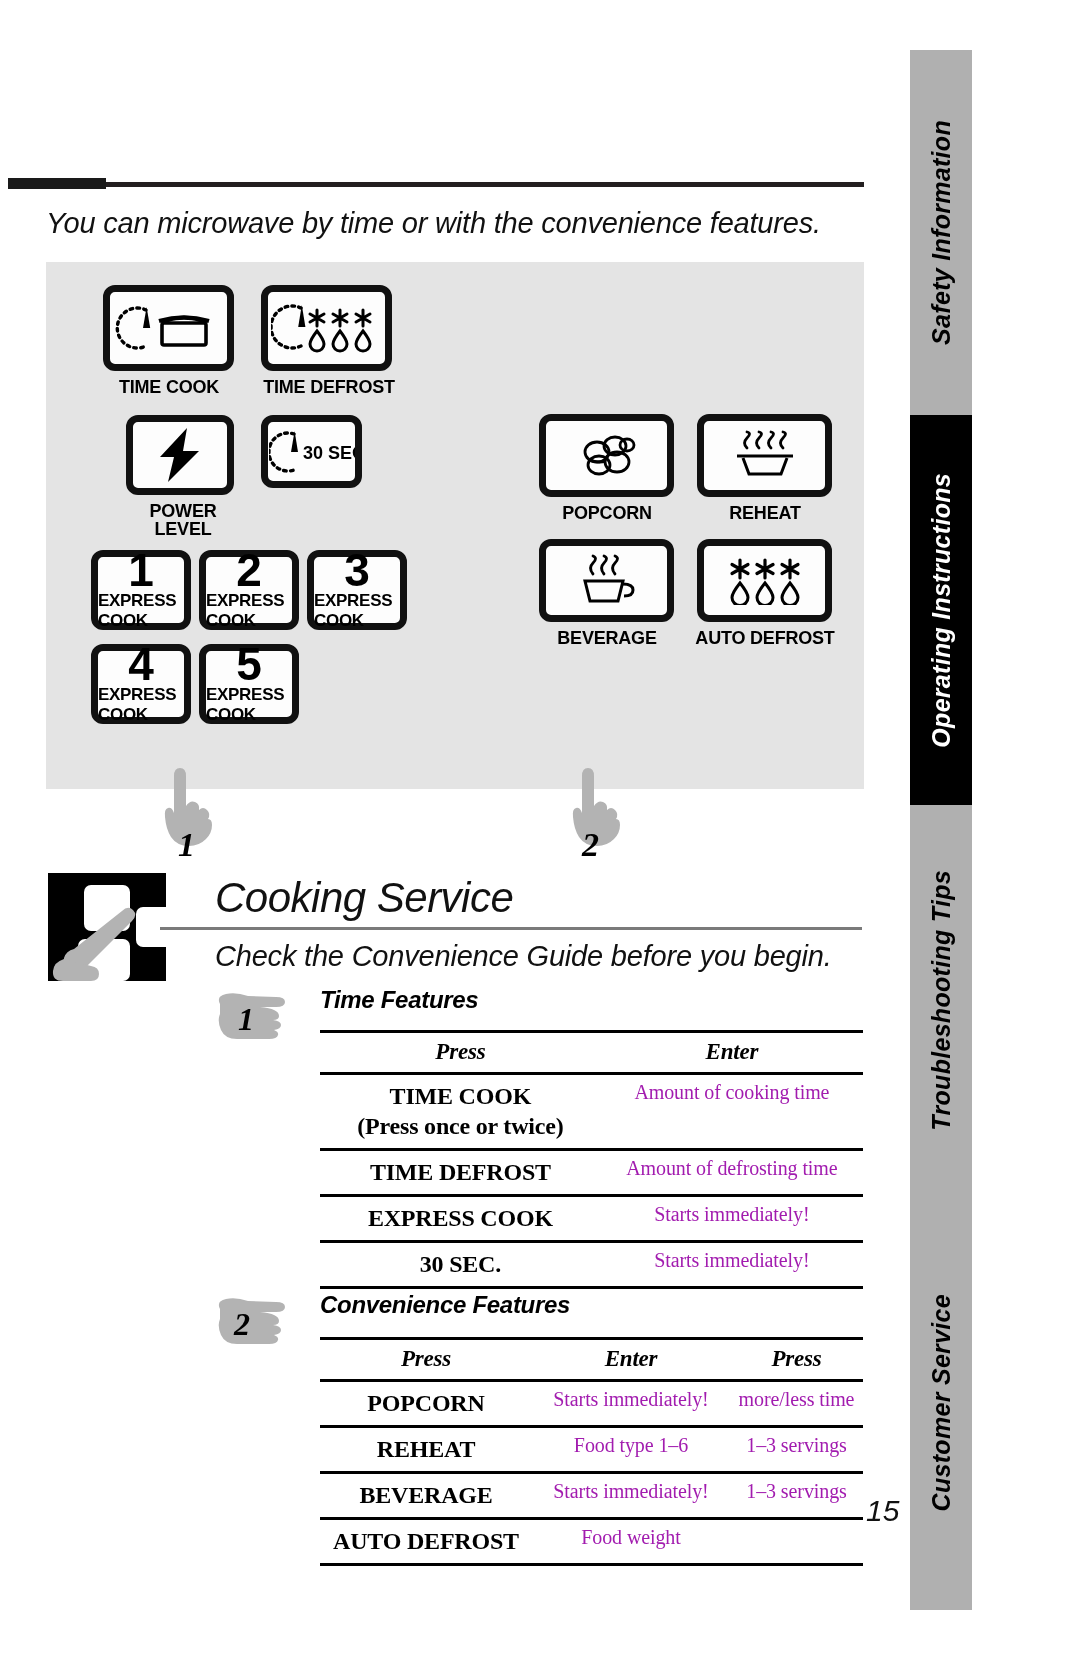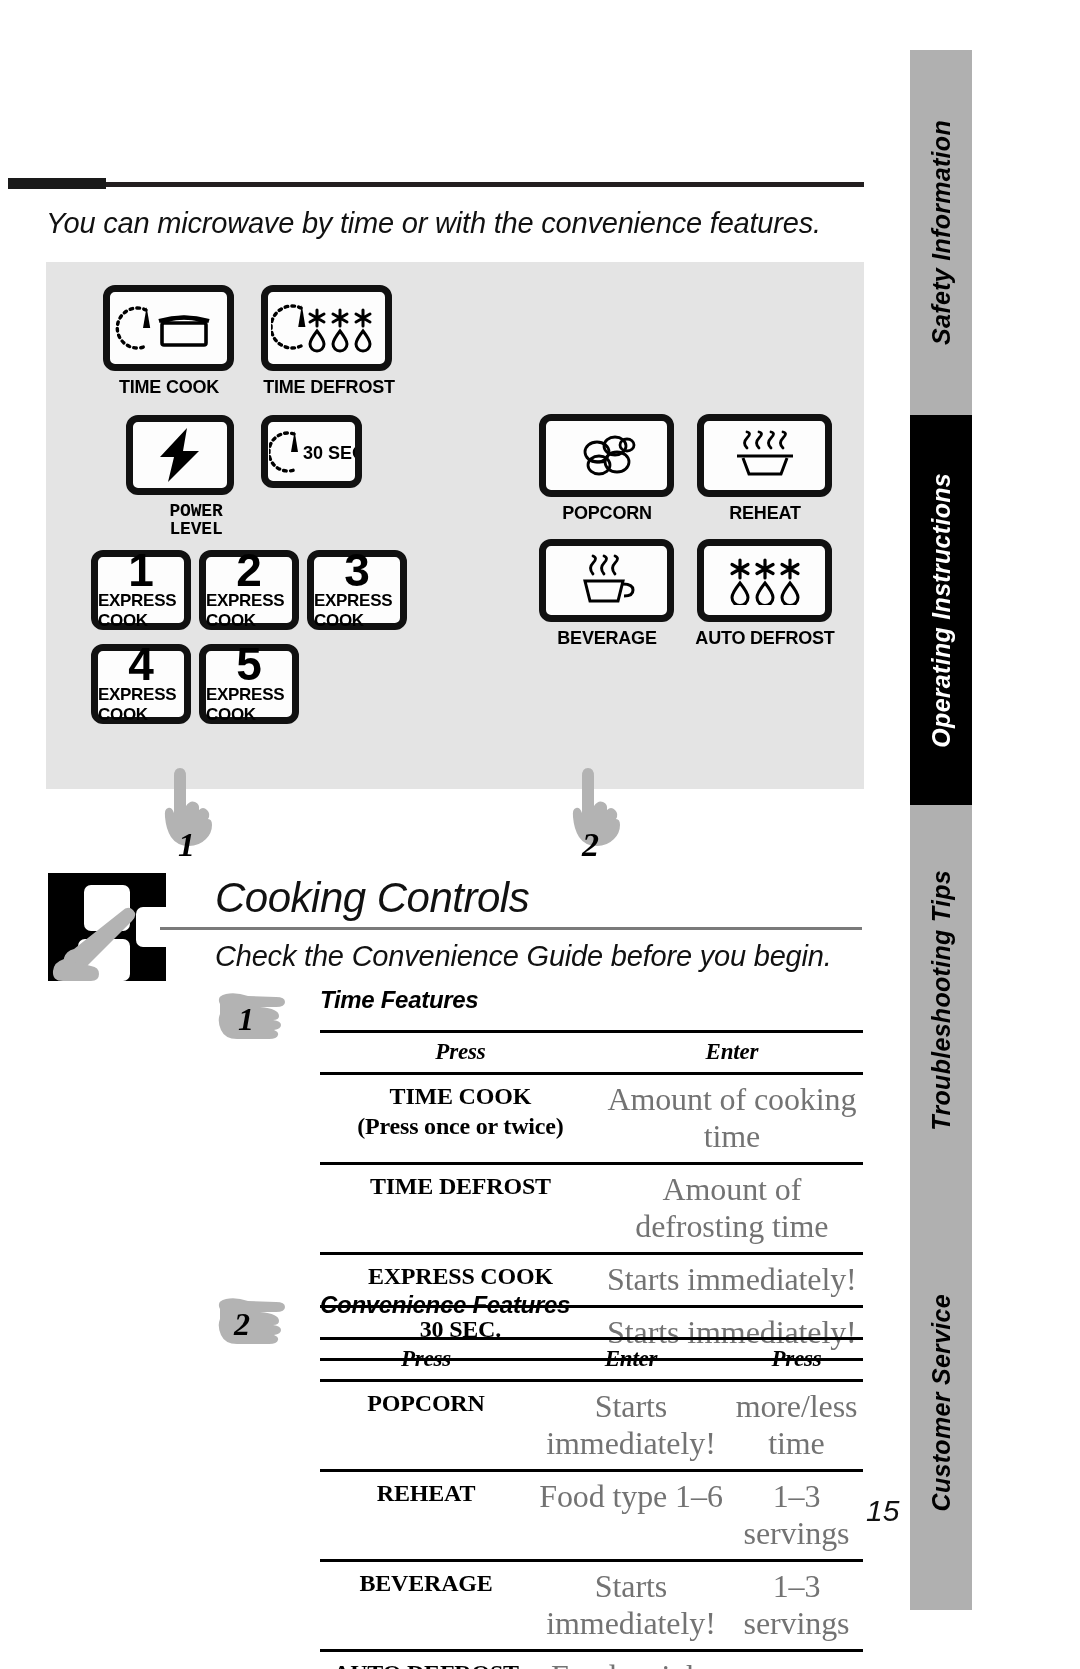--- a/index.html
+++ b/index.html
@@ -108,21 +108,21 @@
   }
   .btn svg { display: block; }
 
   
   #btn-time-cook    { left: 57px;  top: 23px;  width: 131px; height: 86px; }
   #cap-time-cook    { left: 35px;  top: 116px; width: 176px; }
   #btn-time-defrost { left: 215px; top: 23px;  width: 131px; height: 86px; }
   #cap-time-defrost { left: 195px; top: 116px; width: 176px; }
 
   #btn-power        { left: 80px;  top: 153px; width: 108px; height: 80px; }
-  #cap-power        { left: 85px;  top: 240px; width: 130px; font-family: Liberation Mono, monospace; }
+  #cap-power        { left: 72px;  top: 240px; width: 130px; }
   #btn-30sec        { left: 215px; top: 153px; width: 101px; height: 73px; }
 
   #btn-x1 { left: 45px;  top: 288px; width: 100px; height: 80px; }
   #btn-x2 { left: 153px; top: 288px; width: 100px; height: 80px; }
   #btn-x3 { left: 261px; top: 288px; width: 100px; height: 80px; }
   #btn-x4 { left: 45px;  top: 382px; width: 100px; height: 80px; }
   #btn-x5 { left: 153px; top: 382px; width: 100px; height: 80px; }
 
   .exp-num {
     font-weight: bold;
@@ -232,24 +232,24 @@
   .ftable thead tr { border-top: 3px solid #000; border-bottom: 3px solid #000; }
   .ftable tbody tr { border-bottom: 3px solid #000; }
   .ftable td.press {
     font-size: 24px;
     font-weight: bold;
     font-stretch: condensed;
     letter-spacing: -0.2px;
     line-height: 1.25;
   }
   .ftable td.enter, .ftable td.option {
-    font-size: 32px;
+    font-size: 20px;
     font-stretch: condensed;
     letter-spacing: -0.1px;
-    color: #737373;
+    color: #a21caf;
   }
   .col-press  { width: 212px; }
   .col-enter  { width: 198px; }
   .col-option { width: 133px; }
 
   
   .pageno {
     position: absolute;
     left: 866px; top: 1494px;
     font-size: 30px;
@@ -471,21 +471,21 @@
     <rect x="0" y="0" width="118" height="108" fill="#000"></rect>
     <rect x="36" y="12" width="46" height="46" rx="7" fill="#fff"></rect>
     <rect x="88" y="34" width="36" height="40" rx="7" fill="#fff"></rect>
     <rect x="30" y="66" width="52" height="42" rx="7" fill="#fff"></rect>
     <g fill="#b3b3b3">
       <path d="M74 38 q6 -6 11 -1 q5 5 -1 11 L38 94 q-8 8 -16 4 q-8 -4 -6 -13 q2 -7 10 -9 Z"></path>
       <path d="M16 86 q-10 3 -11 12 q-1 10 10 10 l28 0 q8 0 8 -7 q0 -7 -8 -8 Z"></path>
     </g>
   </svg>
 </div>
-<div class="section-title">Cooking Controls</div>
+<div class="section-title">Cooking Service</div>
 <div class="title-rule"></div>
 <div class="subtitle">Check the Convenience Guide before you begin.</div>
 
 <div class="hand-side" id="hand-side-1">
   <svg width="100" height="54" viewBox="0 0 100 54">
     <g fill="#b3b3b3">
       <path d="M4 18 q-4 -8 6 -10 q10 -2 22 2 l28 1 q9 0 9 5 q0 5 -9 5 l-16 0 q10 1 14 3 q5 2 5 6 q0 4 -6 4 q8 1 8 5 q0 4 -7 5 q5 2 4 5 q-1 4 -9 4 l-32 0 q-12 0 -16 -9 q-4 -9 -1 -16 Z"></path>
     </g>
     <text x="22" y="44" font-family="Liberation Serif, serif" font-style="italic" font-size="32" fill="#000" font-weight="bold">1</text>
   </svg>

